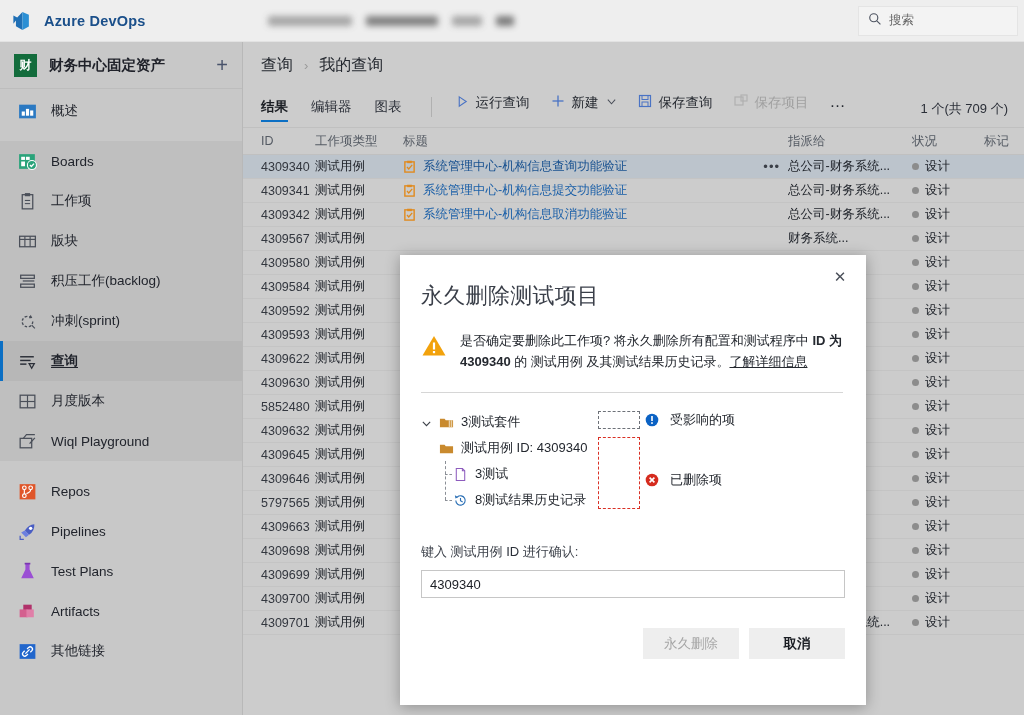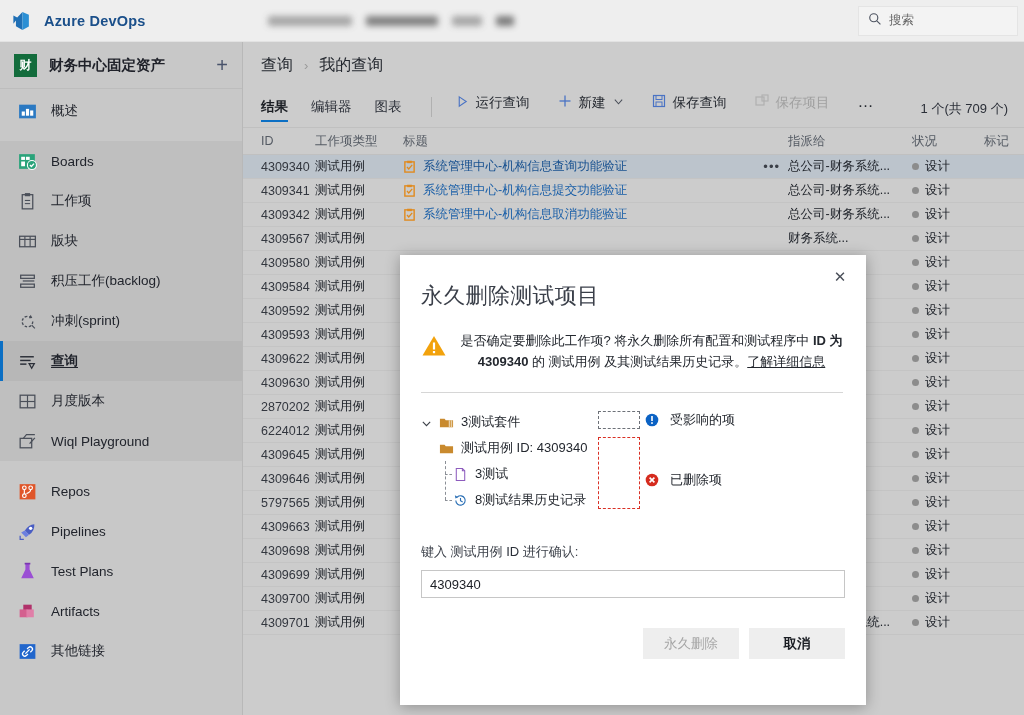--- a/index.html
+++ b/index.html
@@ -93,21 +93,21 @@
     height: 40px; display: flex; align-items: center; padding: 0 13px 0 0;
     margin-right: 10px; font-size: 13.5px; color: #2b2f38; position: relative;
   }
   .tab:first-child { padding-left: 0; }
   .tab.active { font-weight: bold; color: #1b1e24; }
   .tab.active::after {
     content: ""; position: absolute; left: 0; right: 13px; bottom: 5px; height: 2px;
     background: #0b6fc4;
   }
   .tbdivider { width: 1px; height: 20px; background: #b0b0b0; margin: 0 15px 10px 6px; }
-  .tbactions { display: flex; align-items: center; gap: 10px; height: 40px; padding-bottom: 9px; }
+  .tbactions { display: flex; align-items: center; gap: 3px; height: 40px; padding-bottom: 9px; }
   .tbitem {
     display: flex; align-items: center; gap: 7px; font-size: 13.5px; color: #24282f;
     padding: 3px 9px; white-space: nowrap;
   }
   .tbitem.disabled { color: #a0a0a0; }
   .tbcount { margin-left: auto; padding: 0 16px 9px 0; font-size: 13px; color: #2b2f38; white-space: nowrap; }
 
   
   .grid { position: relative; }
   .ghead {
@@ -147,21 +147,21 @@
   .dlg-close {
     position: absolute; right: 13px; top: 8px; width: 26px; height: 26px;
     display: flex; align-items: center; justify-content: center;
     color: #4a4f59; font-size: 15px; line-height: 1;
   }
   .dlg-title {
     padding: 26px 30px 0 21px; font-size: 22px; color: #3a3f49; font-weight: normal;
     letter-spacing: .3px;
   }
   .dlg-warn {
-    display: flex; gap: 13px; padding: 19px 23px 0 21px; text-align: center;
+    display: flex; gap: 13px; padding: 19px 23px 0 21px;
   }
   .warn-tri { width: 26px; height: 26px; flex: none; margin-top: 3px; }
   .warn-text { font-size: 13px; line-height: 1.62; color: #24282f; }
   .warn-text b { font-weight: bold; }
   .warn-link { color: #24282f; text-decoration: underline; }
   .dlg-rule { height: 1px; background: #d6d6d6; margin: 20px 23px 0 21px; }
 
   .dlg-body { position: relative; padding: 16px 21px 0 21px; height: 148px; }
   .tree { position: relative; }
   .tnode { display: flex; align-items: center; gap: 7px; height: 26px; font-size: 13px; color: #24282f; }
@@ -628,32 +628,32 @@
             <div class="c-type">测试用例</div>
             <div class="c-title gtitle-cell"></div>
             <div class="c-assg"><span class="assg-txt">财务系统...</span></div>
             <div class="c-stat stat-cell">
               <span class="stat-dot"></span>
               <span>设计</span>
             </div>
             <div class="c-tag"></div>
           </div>
           <div class="grow">
-            <div class="c-id gid">2870202</div>
-            <div class="c-type">测试用例</div>
-            <div class="c-title gtitle-cell"></div>
-            <div class="c-assg"><span class="assg-txt">财务系统...</span></div>
-            <div class="c-stat stat-cell">
-              <span class="stat-dot"></span>
-              <span>设计</span>
-            </div>
-            <div class="c-tag"></div>
-          </div>
-          <div class="grow">
-            <div class="c-id gid">6224012</div>
+            <div class="c-id gid">5852480</div>
+            <div class="c-type">测试用例</div>
+            <div class="c-title gtitle-cell"></div>
+            <div class="c-assg"><span class="assg-txt">财务系统...</span></div>
+            <div class="c-stat stat-cell">
+              <span class="stat-dot"></span>
+              <span>设计</span>
+            </div>
+            <div class="c-tag"></div>
+          </div>
+          <div class="grow">
+            <div class="c-id gid">4309632</div>
             <div class="c-type">测试用例</div>
             <div class="c-title gtitle-cell"></div>
             <div class="c-assg"><span class="assg-txt">财务系统...</span></div>
             <div class="c-stat stat-cell">
               <span class="stat-dot"></span>
               <span>设计</span>
             </div>
             <div class="c-tag"></div>
           </div>
           <div class="grow">

